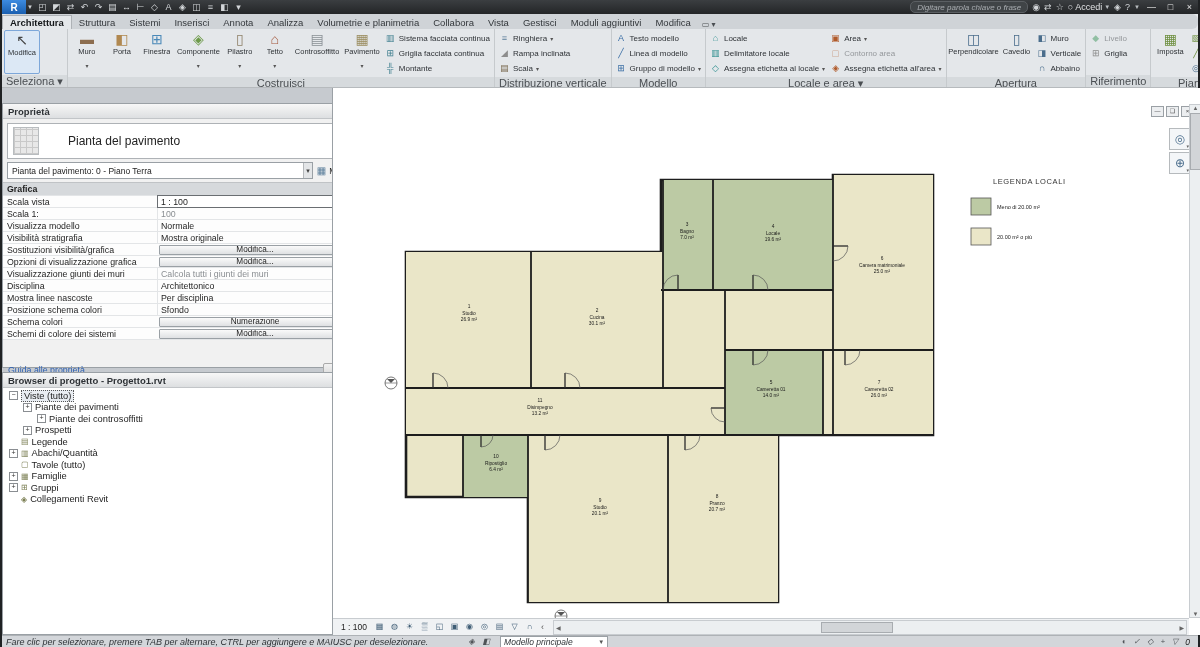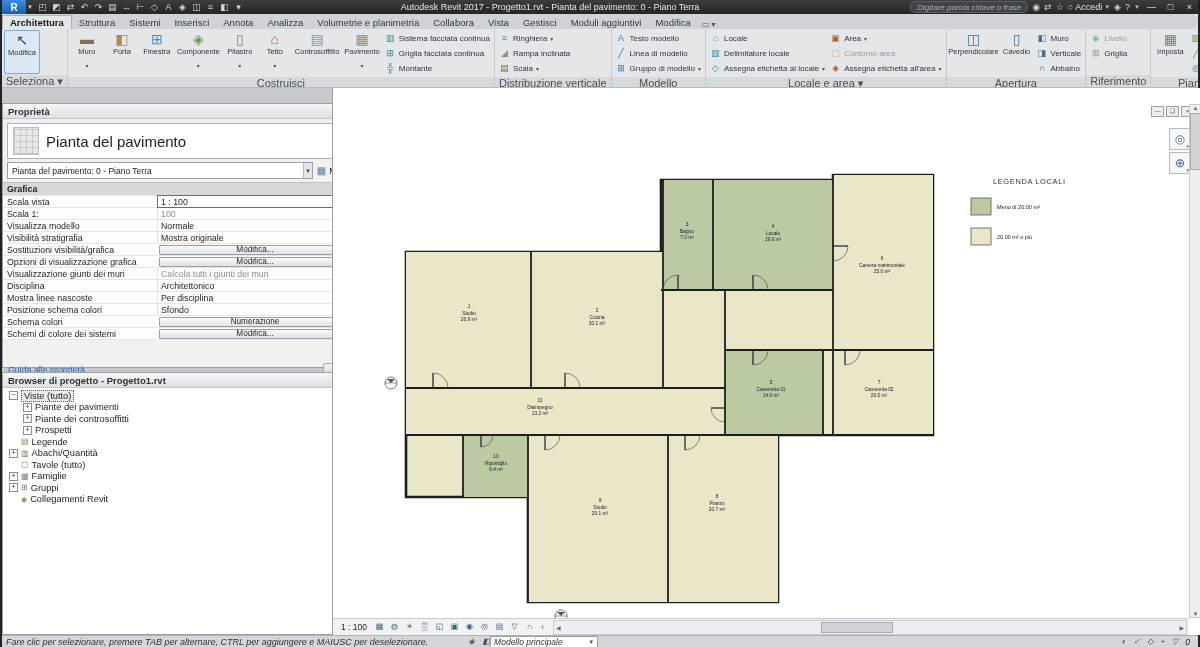--- a/index.html
+++ b/index.html
@@ -52,21 +52,21 @@
   .palette{position:absolute;left:0;width:382px;background:#f1f1f1;border:1px solid #9aa0a5;box-sizing:border-box;}
   .props{top:103px;height:265px;}
   .browser{top:372px;height:263px;background:#fff;}
   .phead{height:14px;background:linear-gradient(#f7f7f7,#dddfe1);font-size:9.5px;font-weight:bold;
     color:#2e3236;display:flex;align-items:center;justify-content:space-between;padding:0 5px;border-bottom:1px solid #c2c5c8;}
   .phx{font-weight:normal;color:#555;font-size:10px;}
   .typesel{margin:4px 4px 3px 4px;height:34px;background:#fff;border:1px solid #aeb2b6;
     display:flex;align-items:center;gap:7px;padding:0 5px;position:relative;}
   .thumb{width:24px;height:26px;background:#e8e8e8;border:1px solid #b8bcbf;
     background-image:repeating-linear-gradient(0deg,#c9c9c9 0 1px,transparent 1px 6px),repeating-linear-gradient(90deg,#c9c9c9 0 1px,transparent 1px 6px);}
-  .typename{font-size:15px;color:#222;}
+  .typename{font-size:12px;color:#222;margin-left:22px;}
   .tscaret{position:absolute;right:4px;bottom:2px;font-size:7px;color:#444;}
   .combo-row{display:flex;margin:0 4px;gap:4px;align-items:center;}
   .combo{flex:1;height:15px;border:1px solid #9aa0a5;background:#fff;font-size:8.5px;color:#222;
     display:flex;align-items:center;justify-content:space-between;padding:0 4px;white-space:nowrap;overflow:hidden;}
   .ccaret{font-size:7px;color:#444;background:#e3e5e7;align-self:stretch;display:flex;align-items:center;padding:0 2px;margin-right:-4px;border-left:1px solid #b5b8bb;}
   .modtype{font-size:8.5px;color:#222;display:flex;align-items:center;gap:3px;padding-right:2px;}
   .mticon{font-size:10px;color:#5a7d9a;}
   .grid{margin-top:3px;border-top:1px solid #c0c3c6;height:178px;overflow:hidden;position:relative;padding-right:22px;}
   .prow{display:flex;height:11px;border-bottom:1px solid #e3e5e7;font-size:8.8px;align-items:center;background:#fdfdfd;}
   .prow.hdr{background:#d6d9dc;font-weight:bold;height:12px;color:#222;}
@@ -112,21 +112,21 @@
   .hscroll{flex:1;display:flex;align-items:center;height:13px;background:#eceff1;border:1px solid #c8ccd0;margin:0 2px;font-size:6px;color:#666;}
   .htrack{flex:1;position:relative;height:100%;}
   .hthumb{position:absolute;left:42%;width:70px;top:1px;bottom:1px;background:#d2d5d8;border:1px solid #a8acb0;}
   
   .statusbar{position:absolute;left:0;bottom:0;width:100%;height:12px;background:#d3d6da;
     border-top:1px solid #aeb2b6;display:flex;align-items:center;font-size:9px;color:#2e3236;z-index:30;box-sizing:border-box;font-style:italic;}
   .sb-hint{padding-left:4px;white-space:nowrap;}
   .sb-mid{margin-left:40px;display:flex;align-items:center;gap:8px;}
   .sbicon{font-size:8px;color:#4f5357;}
   .sb-select{width:100px;height:10px;background:#fff;border:1px solid #9aa0a5;font-size:8.5px;
-    display:flex;align-items:center;justify-content:space-between;padding:0 3px;margin-left:0;}
+    display:flex;align-items:center;justify-content:space-between;padding:0 3px;margin-left:10px;}
   .sb-right{margin-left:auto;display:flex;align-items:center;gap:7px;padding-right:8px;}
   .sb-count{font-size:8.5px;color:#222;}
 </style>
 </head>
 <body>
 
 <div class="app">
 
   <div class="titlebar">
     <div class="rlogo">R</div>
@@ -141,21 +141,20 @@
         <span class="qicon" style="color: rgb(211, 214, 217);">↔</span>
         <span class="qicon" style="color: rgb(211, 214, 217);">⊢</span>
         <span class="qicon" style="color: rgb(211, 214, 217);">◇</span>
         <span class="qicon" style="color: rgb(211, 214, 217);">A</span>
         <span class="qicon" style="color: rgb(211, 214, 217);">◈</span>
         <span class="qicon" style="color: rgb(211, 214, 217);">◫</span>
         <span class="qicon" style="color: rgb(211, 214, 217);">≡</span>
         <span class="qicon" style="color: rgb(211, 214, 217);">◧</span>
         <span class="qicon" style="color: rgb(211, 214, 217);">▾</span>
       </div>
-    <div class="apptitle">Autodesk Revit 2017 -   Progetto1.rvt - Pianta del pavimento: 0 - Piano Terra</div>
     <div class="tb-right">
       <div class="searchbox">
         <span>Digitare parola chiave o frase</span>
       </div>
       <span class="ticon">◉</span>
       <span class="ticon">⇄</span>
       <span class="ticon">☆</span>
       <span class="signin">
         <span class="ticon">○</span>
         <span>Accedi</span>
@@ -497,21 +496,21 @@
     </div>
     <div id="tree">
         <div class="trow" style="padding-left: 6px;">
           <span class="exp">−</span>
           <span class="tlabel sel">Viste (tutto)</span>
         </div>
         <div class="trow" style="padding-left: 20px;">
           <span class="exp">+</span>
           <span class="tlabel">Piante dei pavimenti</span>
         </div>
-        <div class="trow" style="padding-left: 20px;">
+        <div class="trow" style="padding-left: 34px;">
           <span class="exp">+</span>
           <span class="tlabel">Piante dei controsoffitti</span>
         </div>
         <div class="trow" style="padding-left: 20px;">
           <span class="exp">+</span>
           <span class="tlabel">Prospetti</span>
         </div>
         <div class="trow" style="padding-left: 6px;">
           <span class="noexp"></span>
           <span class="tico" style="color: rgb(122, 126, 82);">▤</span>

